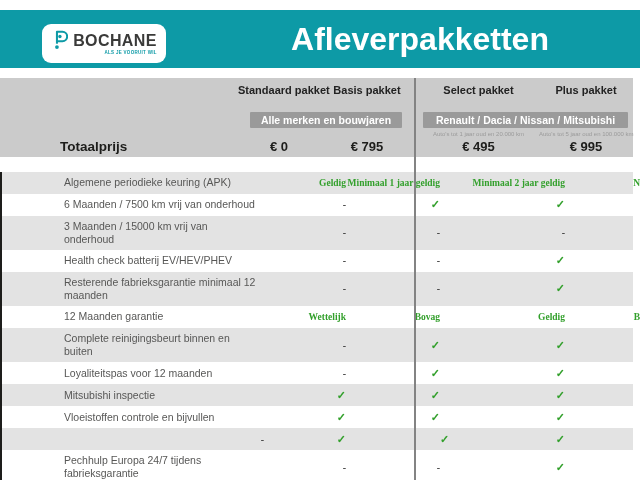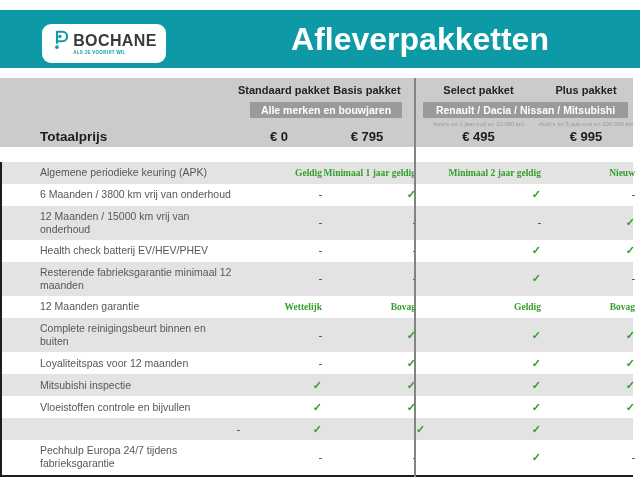--- a/index.html
+++ b/index.html
@@ -3,46 +3,46 @@
 <meta charset="utf-8">
 <style>
   html,body { margin:0; padding:0; background:#fff; font-family:"Liberation Sans",sans-serif; }
   .page { position:relative; width:640px; height:480px; background:#ffffff; overflow:hidden; }
 
   
   .topbar { position:absolute; top:10px; left:0; width:640px; height:58px; background:#0d9aa6; }
   .logo-box { position:absolute; left:42px; top:14px; width:124px; height:39px; background:#ffffff;
               border-radius:9px; display:flex; align-items:center; justify-content:center; gap:5px; }
   .logo-icon { flex:0 0 auto; }
-  .logo-texts { display:flex; flex-direction:column; }
+  .logo-texts { display:flex; flex-direction:column; align-items:flex-end; }
   .logo-name { font-size:16px; font-weight:800; color:#3a3a39; letter-spacing:.4px; line-height:1; }
   .logo-tagline { font-size:4.5px; font-weight:bold; color:#0d9aa6; letter-spacing:.3px; margin-top:1px; }
   .title { position:absolute; left:200px; top:0; width:440px; height:58px; line-height:58px;
            text-align:center; color:#ffffff; font-size:32px; font-weight:bold; }
 
   
   .table-wrap { position:absolute; top:78px; left:0; width:633px; }
   .grid { display:grid; grid-template-columns:238px 82px 94px 4px 121px 94px; }
   .divider-v { position:absolute; left:414px; top:0; bottom:0; width:2px; background:#838383; z-index:5; }
 
   .thead { background:#cbcbcb; padding-top:5px; }
   .colname { text-align:center; font-size:11px; font-weight:bold; color:#222; height:16px; line-height:14px; white-space:nowrap; }
-  .badge-row { margin-top:3px; }
+  .badge-row { margin-top:13px; }
   .badge { background:#9a9a9a; color:#ffffff; font-weight:bold; font-size:10.5px; text-align:center;
            padding:1.5px 0 2px 0; border-radius:1px; white-space:nowrap; }
   .badge.left  { grid-column:2/4; margin:0 12px; }
   .badge.right { grid-column:5/7; margin:0 5px; }
   .note { font-size:6px; color:#9b9b9b; text-align:center; height:11px; line-height:12px; white-space:nowrap; overflow:visible; }
   .note.c3 { grid-column:5; } .note.c4 { grid-column:6; }
   .price-row { padding-bottom:3px; }
-  .total-label { font-size:13.5px; font-weight:bold; color:#1d1d1b; padding-left:40px; }
+  .total-label { font-size:13.5px; font-weight:bold; color:#1d1d1b; padding-left:60px; }
   .price { text-align:center; font-size:13px; font-weight:bold; color:#1d1d1b; white-space:nowrap; }
 
   .rows { margin-top:15px; border-left:2px solid #1d1d1b; border-bottom:2px solid #1d1d1b; }
-  .row { min-height:22px; align-items:center; }
+  .row { min-height:22px; align-items:center;padding-left:24px; }
   .row.gray { background:#e3e3e3; }
   .row.white { background:#ffffff; }
   .cell.label { font-size:10.5px; color:#575756; padding:4px 8px 4px 38px; line-height:1.25; }
   .cell.val { text-align:right; white-space:nowrap; overflow:visible;font-family:Liberation Serif, serif; }
   .cell.val.check { color:#33a02c; font-weight:bold; font-size:11px; }
   .cell.val.dash  { color:#3a3a3a; font-weight:bold; font-size:10px; }
   .cell.val.text  { color:#33a02c; font-weight:bold; font-size:9.5px; }
 </style>
 </head>
 <body>
@@ -105,29 +105,29 @@
     <div class="rows" id="rows">
         <div class="row grid gray">
           <div class="cell label">Algemene periodieke keuring (APK)</div>
           <div class="cell val text">Geldig</div>
           <div class="cell val text">Minimaal 1 jaar geldig</div>
           <div></div>
           <div class="cell val text">Minimaal 2 jaar geldig</div>
           <div class="cell val text">Nieuw</div>
         </div>
         <div class="row grid white">
-          <div class="cell label">6 Maanden / 3800 km vrij van onderhoud</div>
-          <div class="cell val dash">-</div>
-          <div class="cell val check">✓</div>
-          <div></div>
-          <div class="cell val check">✓</div>
-          <div class="cell val dash">-</div>
-        </div>
-        <div class="row grid gray">
-          <div class="cell label">12 Maanden / 15000 km vrij van onderhoud</div>
+          <div class="cell label">6 Maanden / 7500 km vrij van onderhoud</div>
+          <div class="cell val dash">-</div>
+          <div class="cell val check">✓</div>
+          <div></div>
+          <div class="cell val check">✓</div>
+          <div class="cell val dash">-</div>
+        </div>
+        <div class="row grid gray">
+          <div class="cell label">3 Maanden / 15000 km vrij van onderhoud</div>
           <div class="cell val dash">-</div>
           <div class="cell val dash">-</div>
           <div></div>
           <div class="cell val dash">-</div>
           <div class="cell val check">✓</div>
         </div>
         <div class="row grid white">
           <div class="cell label">Health check batterij EV/HEV/PHEV</div>
           <div class="cell val dash">-</div>
           <div class="cell val dash">-</div>

